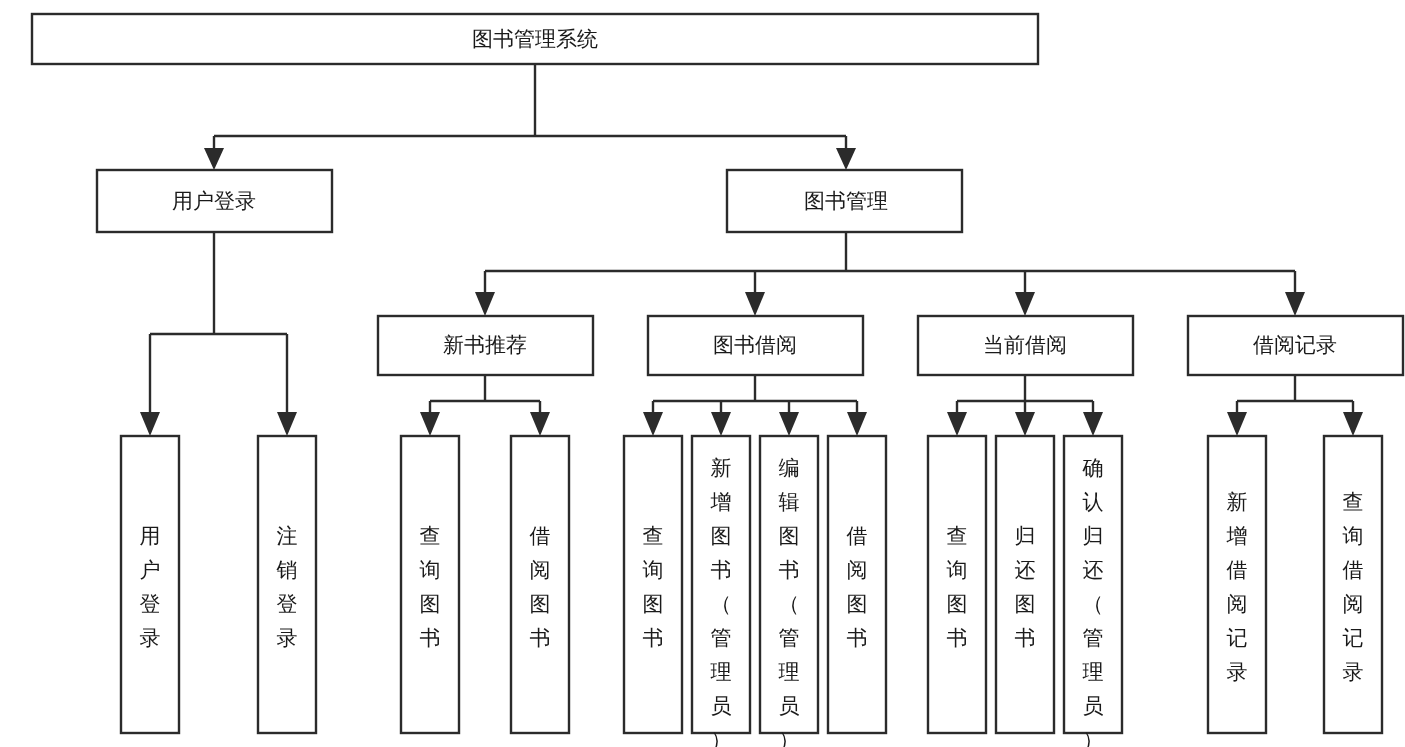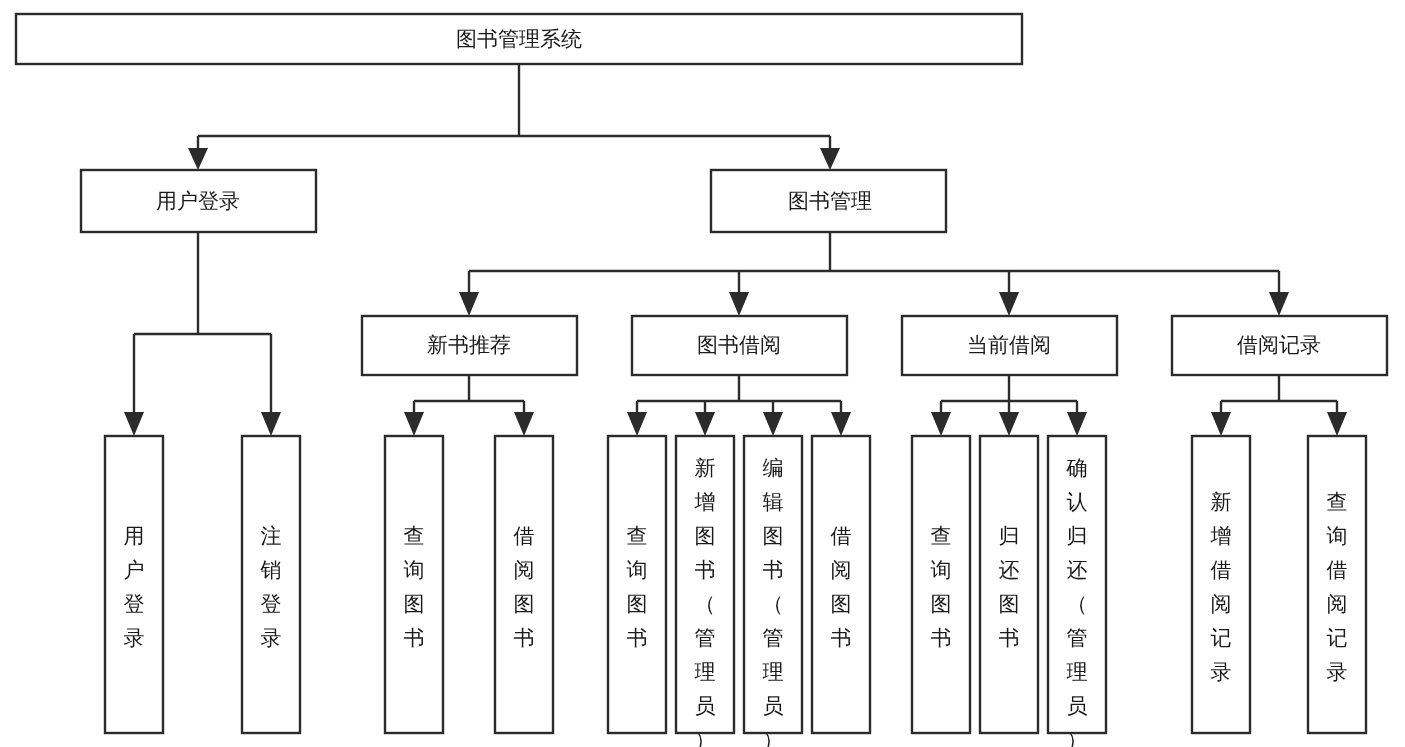--- a/index.html
+++ b/index.html
@@ -10,20 +10,21 @@
   body {
     width: 1405px;
     height: 747px;
     font-family: "DejaVu Sans", "Liberation Sans", sans-serif;
     overflow: hidden;
   }
   #diagram-root {
     position: relative;
     width: 1195px;
     height: 747px;
+    margin-left: 16px;
   }
   svg.flow {
     position: absolute;
     left: 0;
     top: 0;
     width: 1405px;
     height: 747px;
   }
   .node-box {
     fill: #ffffff;

